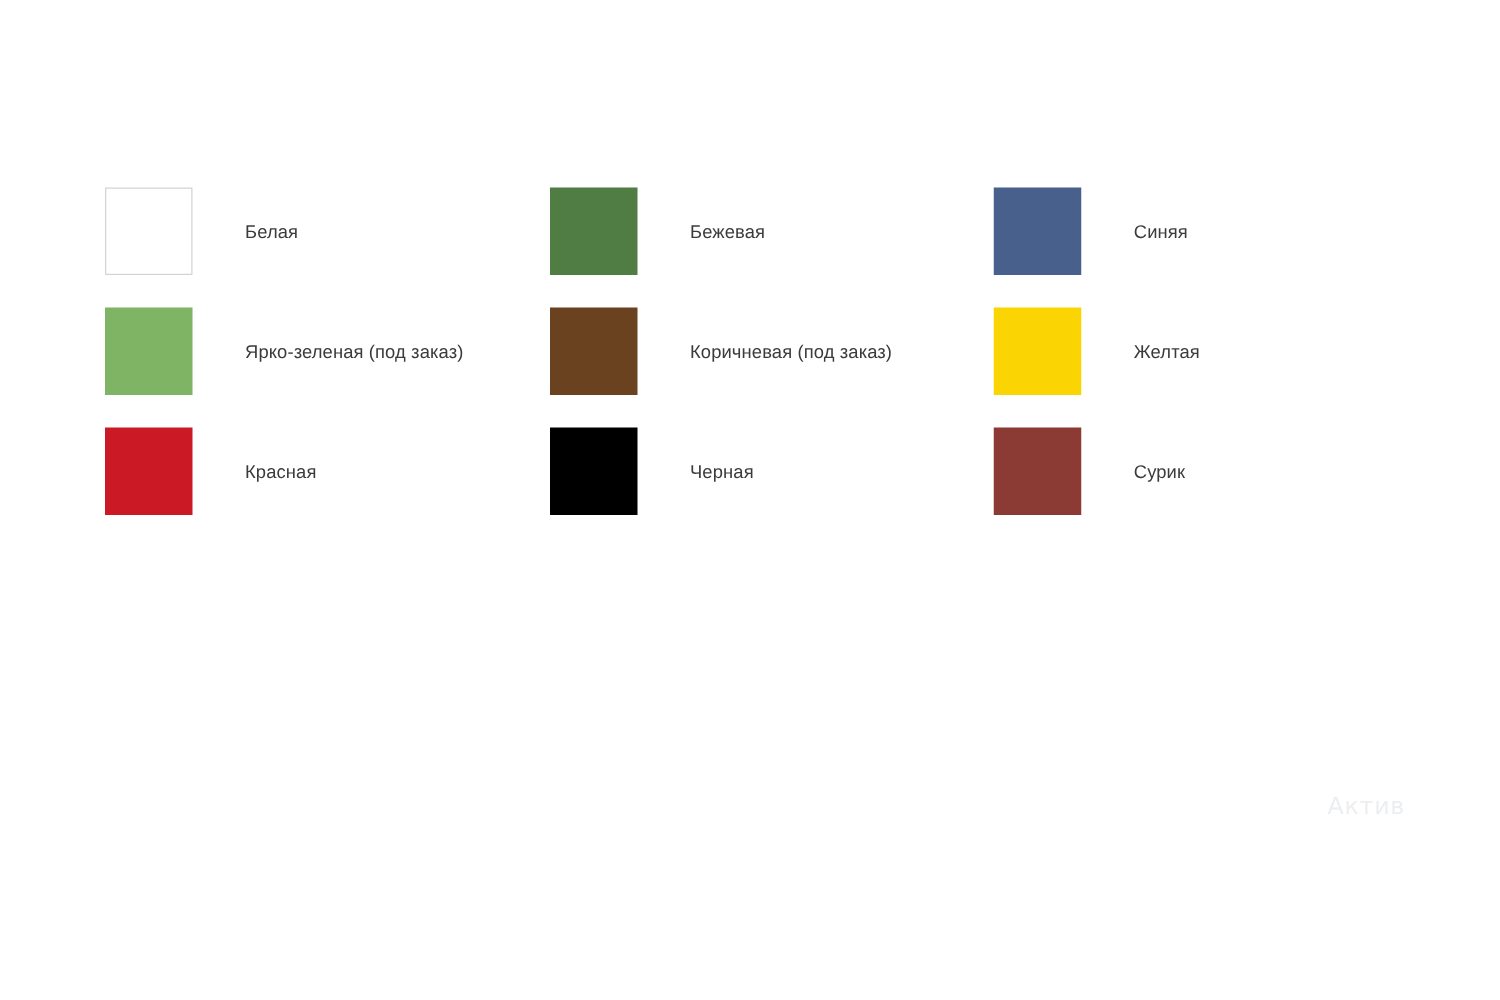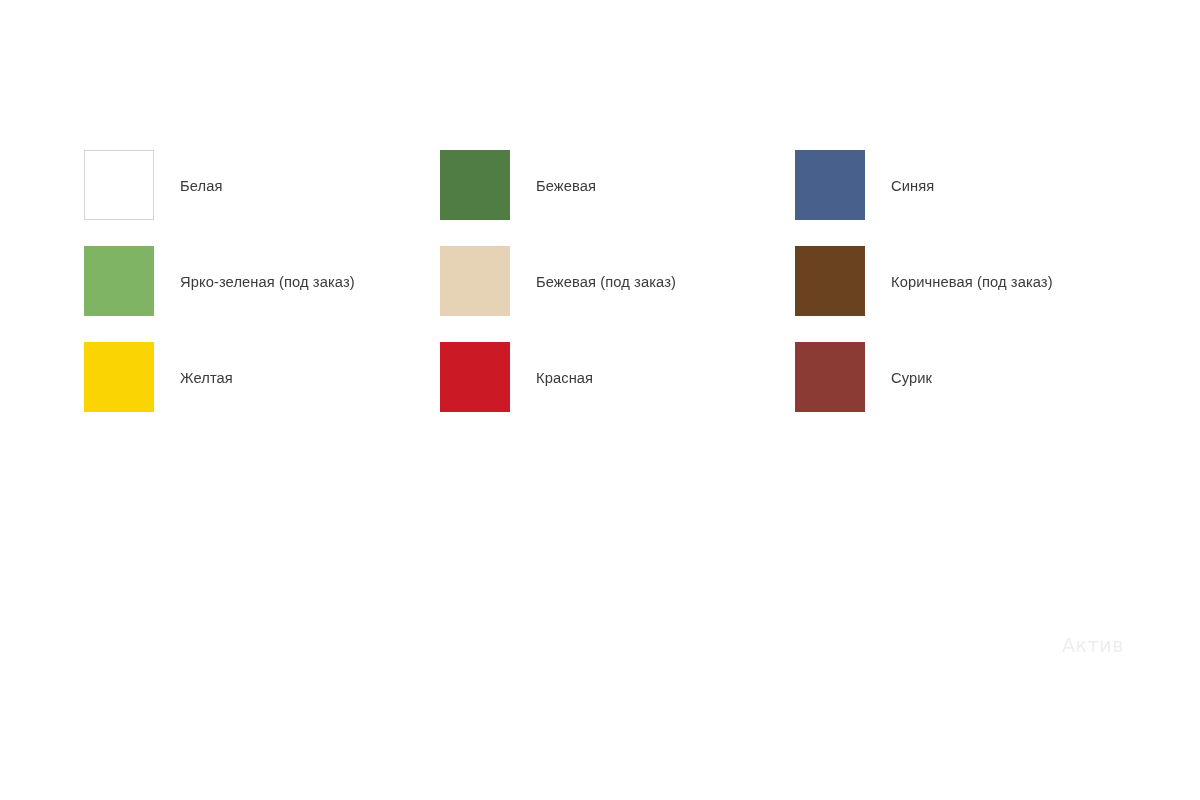--- a/index.html
+++ b/index.html
@@ -19,21 +19,21 @@
     left: 84px;
     top: 150px;
     width: 1032px;
     display: grid;
     grid-template-columns: 356px 355px 321px;
     grid-auto-rows: 96px;
   }
   .swatch-item {
     display: flex;
     align-items: flex-start;
-    gap: 0;
+    gap: 16px;
   }
   .swatch-chip {
     width: 70px;
     height: 70px;
     flex: 0 0 70px;
     box-sizing: border-box;
   }
   .swatch-chip.bordered {
     border: 1px solid #d4d4d4;
   }
@@ -74,34 +74,34 @@
     </div>
     <div class="swatch-item">
       <div class="swatch-chip" style="background-color: rgb(71, 96, 140);"></div>
       <div class="swatch-label">Синяя</div>
     </div>
     <div class="swatch-item">
       <div class="swatch-chip" style="background-color: rgb(126, 180, 99);"></div>
       <div class="swatch-label">Ярко-зеленая (под заказ)</div>
     </div>
     <div class="swatch-item">
-      <div class="swatch-chip" style="background-color: rgb(230, 210, 181);"></div>
-      <div class="swatch-label">Бежевая (под заказ)</div>
-    </div>
-    <div class="swatch-item">
       <div class="swatch-chip" style="background-color: rgb(107, 66, 32);"></div>
       <div class="swatch-label">Коричневая (под заказ)</div>
     </div>
     <div class="swatch-item">
       <div class="swatch-chip" style="background-color: rgb(251, 212, 4);"></div>
       <div class="swatch-label">Желтая</div>
     </div>
     <div class="swatch-item">
       <div class="swatch-chip" style="background-color: rgb(204, 25, 38);"></div>
       <div class="swatch-label">Красная</div>
     </div>
     <div class="swatch-item">
+      <div class="swatch-chip" style="background-color: rgb(0, 0, 0);"></div>
+      <div class="swatch-label">Черная</div>
+    </div>
+    <div class="swatch-item">
       <div class="swatch-chip" style="background-color: rgb(139, 58, 52);"></div>
       <div class="swatch-label">Сурик</div>
     </div>
   </div>
 
 <div id="watermark">Актив</div>
 
 </body></html>

